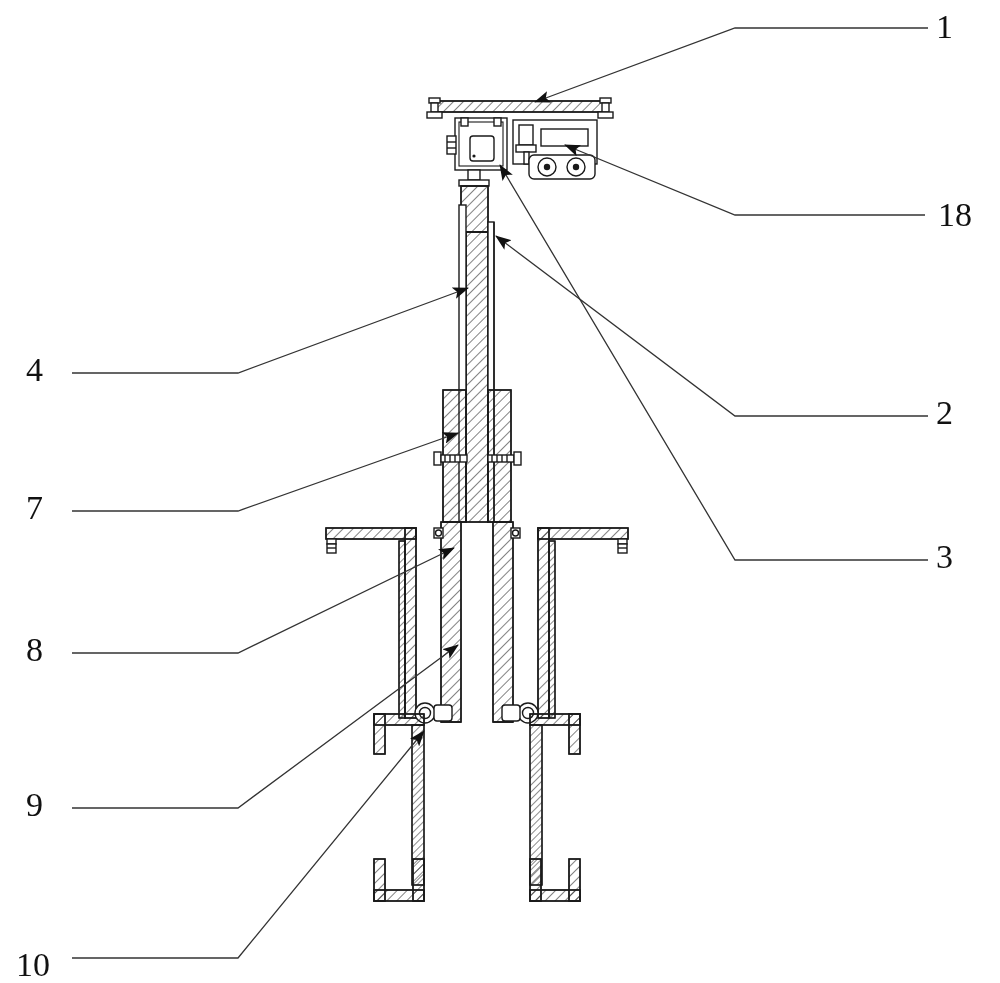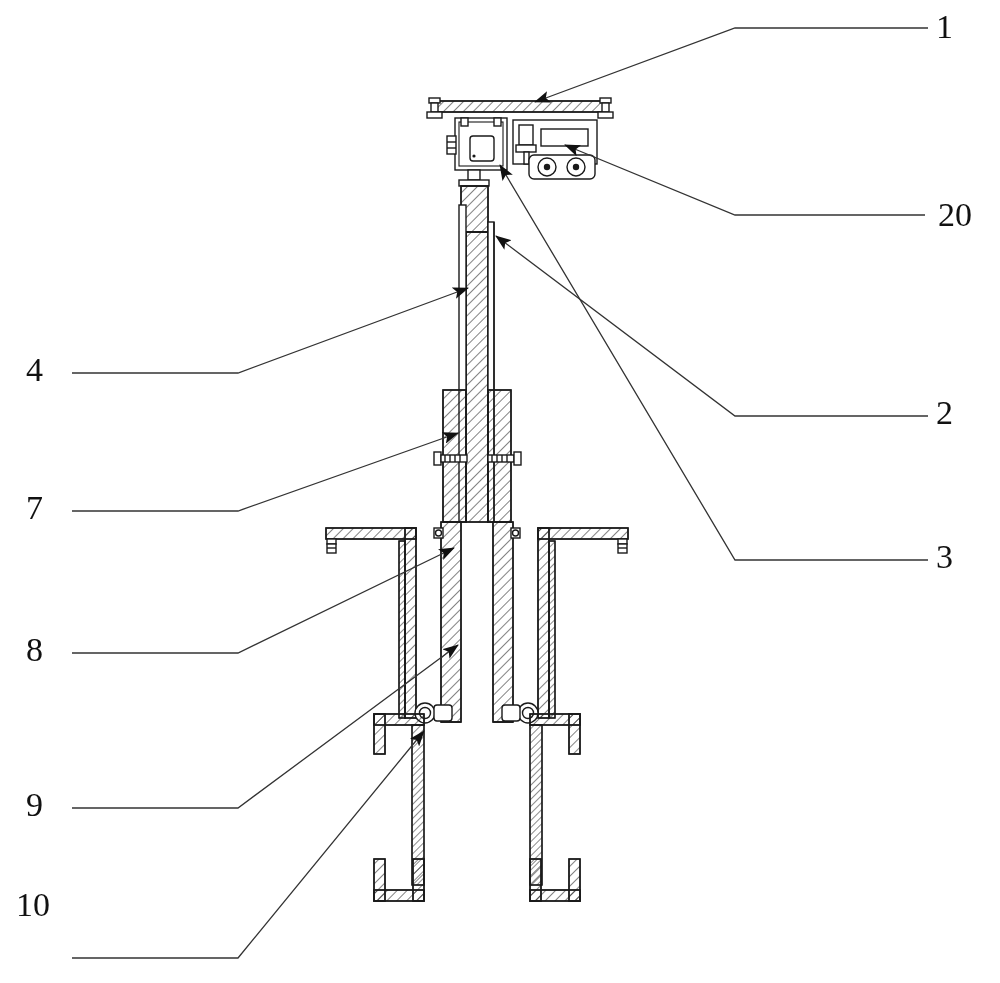--- a/index.html
+++ b/index.html
@@ -229,22 +229,22 @@
     <path d="M928,560 L735,560 L500,165" marker-end="url(#arr)"></path>
     <path d="M72,373 L238,373 L468,288" marker-end="url(#arr)"></path>
     <path d="M72,511 L238,511 L458,433" marker-end="url(#arr)"></path>
     <path d="M72,653 L238,653 L454,548" marker-end="url(#arr)"></path>
     <path d="M72,808 L238,808 L458,645" marker-end="url(#arr)"></path>
     <path d="M72,958 L238,958 L424,731" marker-end="url(#arr)"></path>
   </g>
 </svg>
 
 <div class="lbl" style="left:936px;top:10px;">1</div>
-<div class="lbl" style="left:938px;top:198px;">20</div>
+<div class="lbl" style="left:938px;top:198px;">18</div>
 <div class="lbl" style="left:936px;top:396px;">2</div>
 <div class="lbl" style="left:936px;top:540px;">3</div>
 <div class="lbl" style="left:26px;top:353px;">4</div>
 <div class="lbl" style="left:26px;top:491px;">7</div>
 <div class="lbl" style="left:26px;top:633px;">8</div>
 <div class="lbl" style="left:26px;top:788px;">9</div>
-<div class="lbl" style="left:16px;top:888px;">10</div>
+<div class="lbl" style="left:16px;top:948px;">10</div>
 
 </div>
 
 </body></html>

